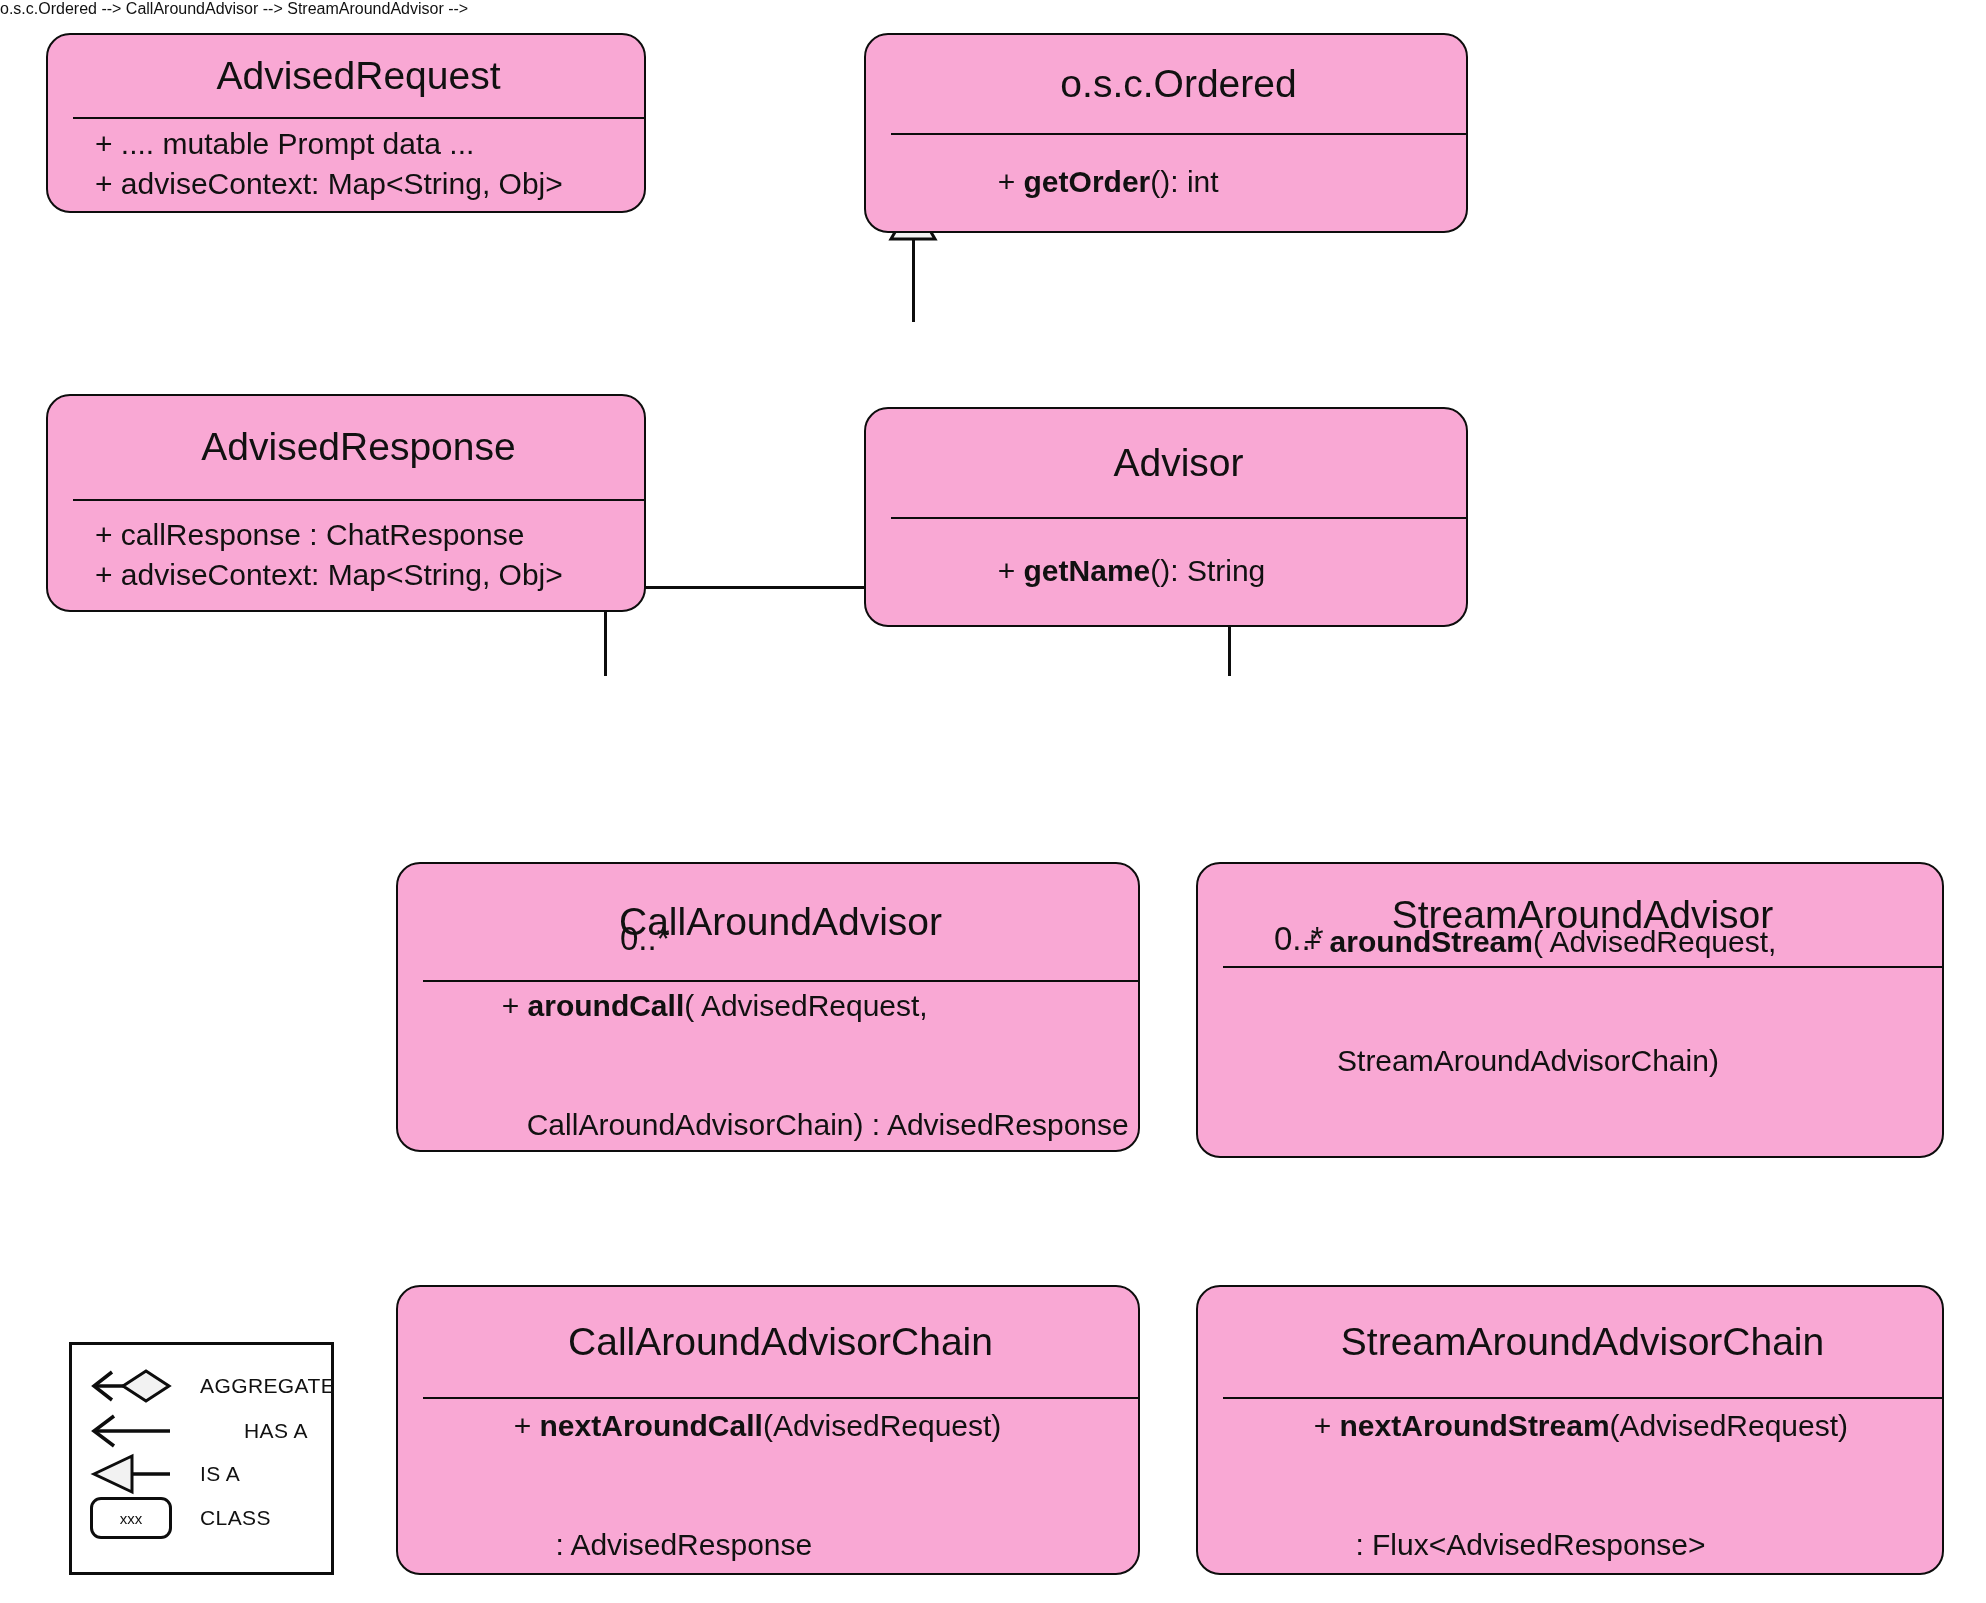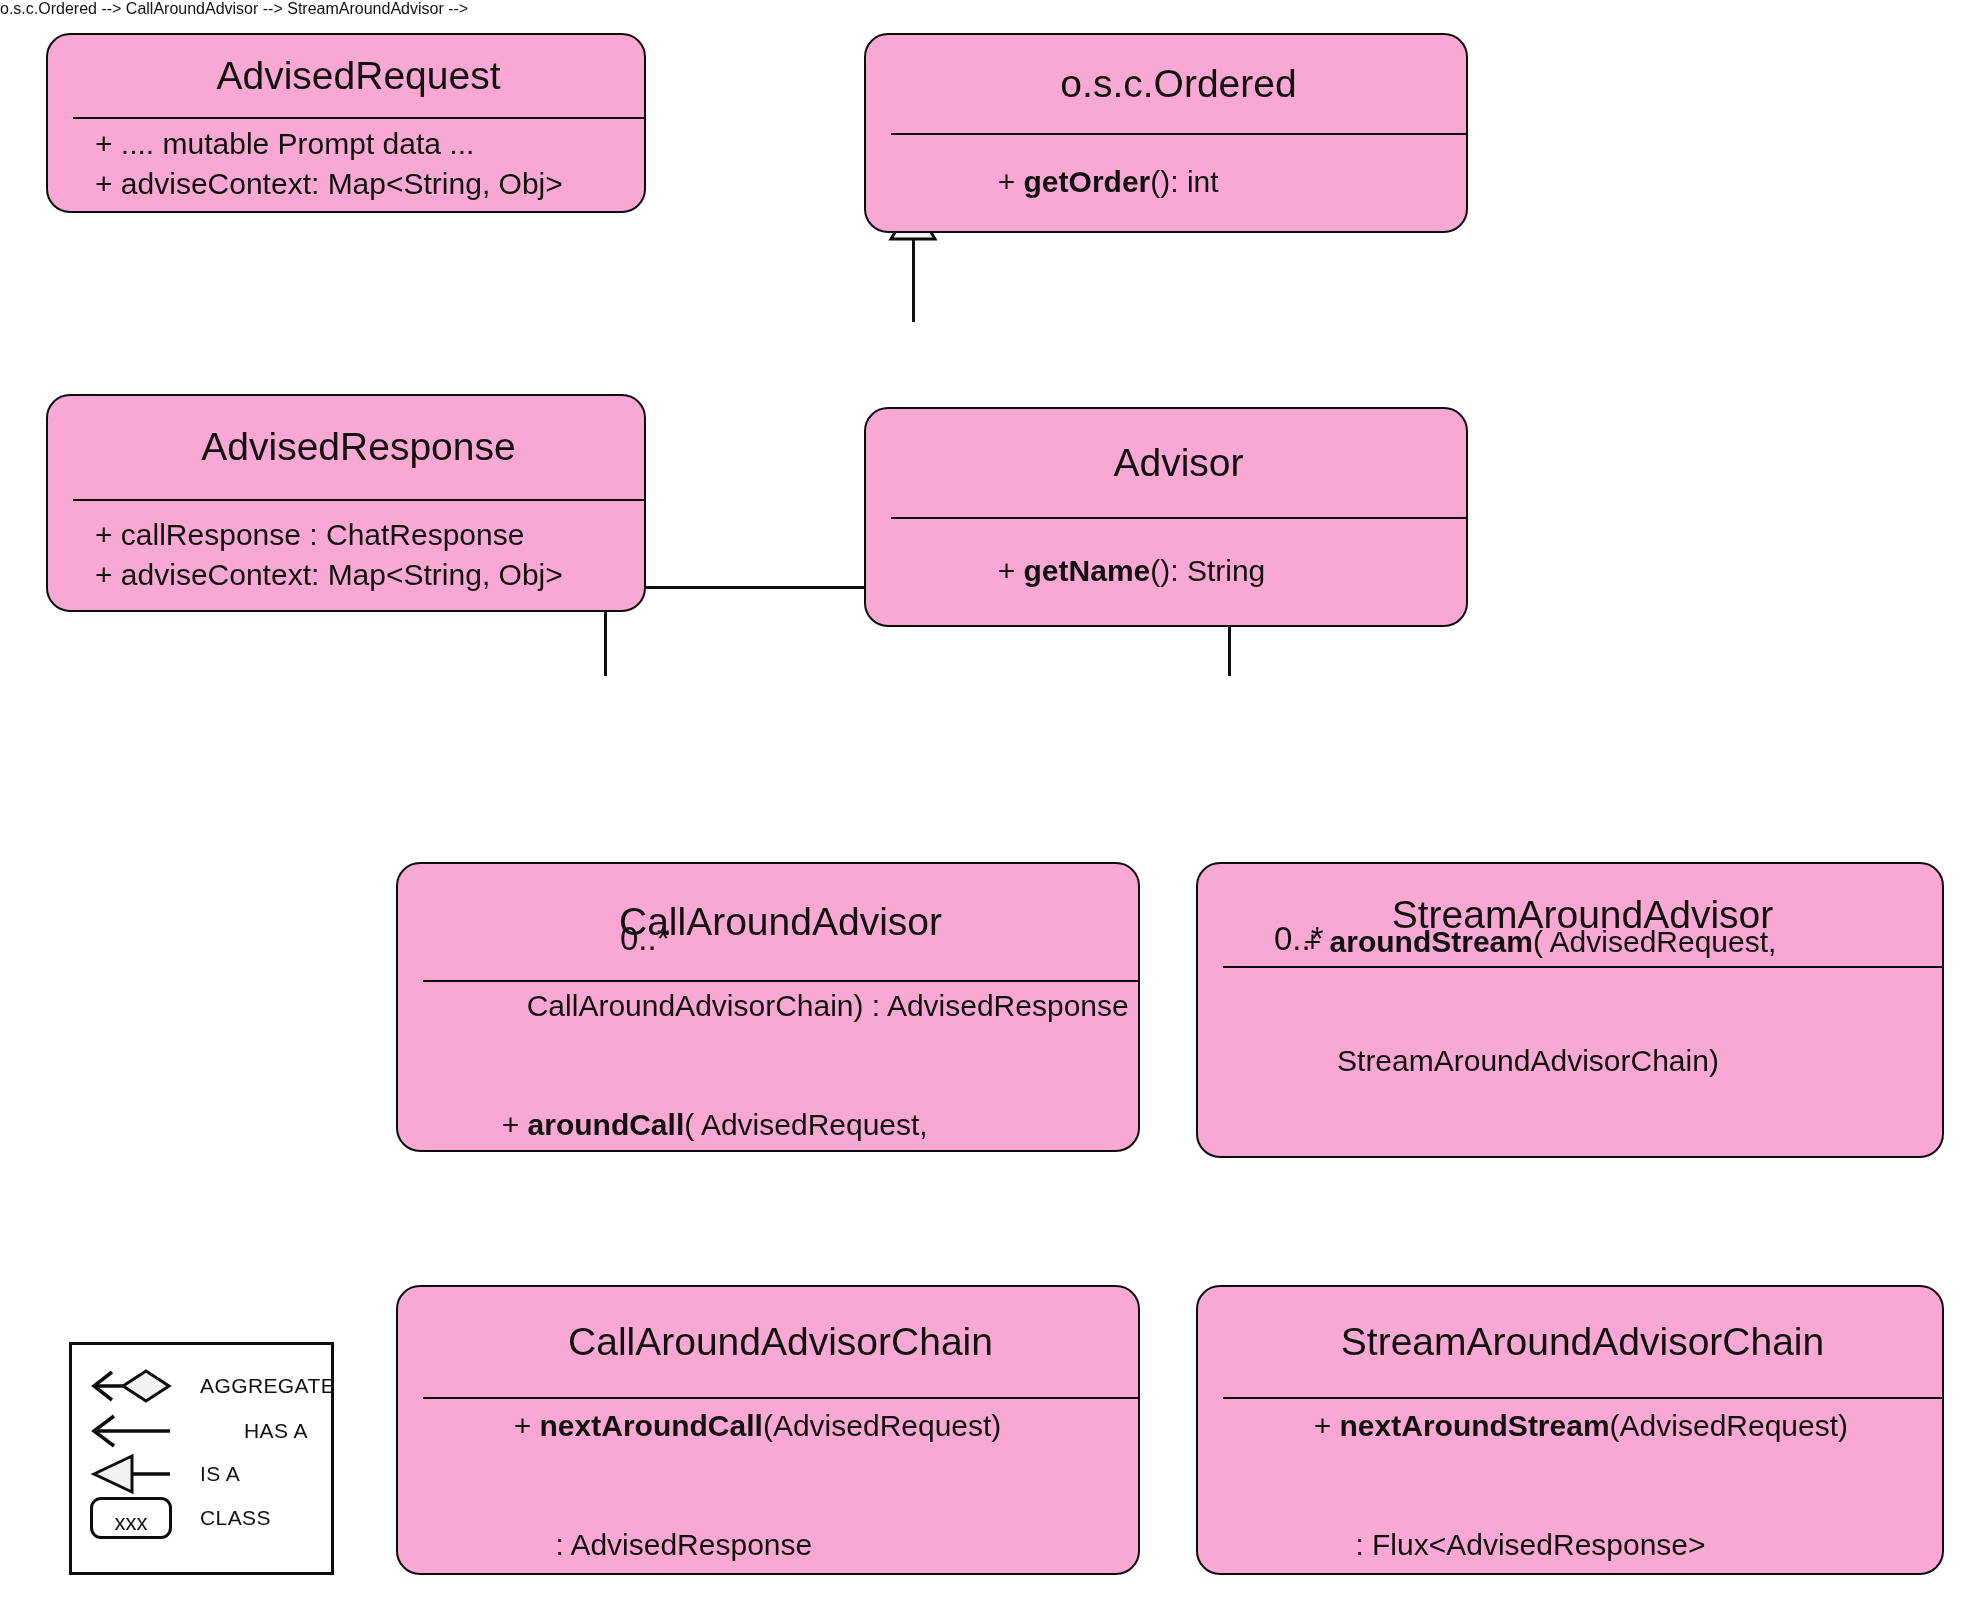--- a/index.html
+++ b/index.html
@@ -116,23 +116,23 @@
     color: #111111;
     white-space: nowrap;
   }
   .legend-class-box {
     box-sizing: border-box;
     width: 82px;
     height: 42px;
     border: 3px solid #0d0d0d;
     border-radius: 11px;
     display: flex;
-    align-items: flex-end;
+    align-items: center;
     justify-content: center;
-    font-size: 22px;
+    font-size: 15px;
     color: #111111;
   }
 </style>
 </head>
 <body>
 
 <div id="canvas">
 
   
 
@@ -205,24 +205,24 @@
         <span>+ </span><b>getName</b><span>(): String</span>
       </div>
     </div>
   </div>
 
   
   <div class="uml-box" style="left:396px; top:862px; width:744px; height:290px;">
     <div class="uml-title" style="height:118px;">CallAroundAdvisor</div>
     <div class="uml-body" style="--titleH:118px; padding-left:12px;">
       <div class="uml-line">
+        <span>+ </span><b>aroundCall</b><span>( AdvisedRequest,</span>
+      </div>
+      <div class="uml-line">
         <span>   </span><b></b><span>CallAroundAdvisorChain) : AdvisedResponse</span>
-      </div>
-      <div class="uml-line">
-        <span>+ </span><b>aroundCall</b><span>( AdvisedRequest,</span>
       </div>
     </div>
   </div>
 
   
   <div class="uml-box" style="left:1196px; top:862px; width:748px; height:296px;">
     <div class="uml-title" style="height:104px;">StreamAroundAdvisor</div>
     <div class="uml-body" style="--titleH:104px; padding-left:14px;">
       <div class="uml-line">
         <span>+ </span><b>aroundStream</b><span>( AdvisedRequest,</span>

